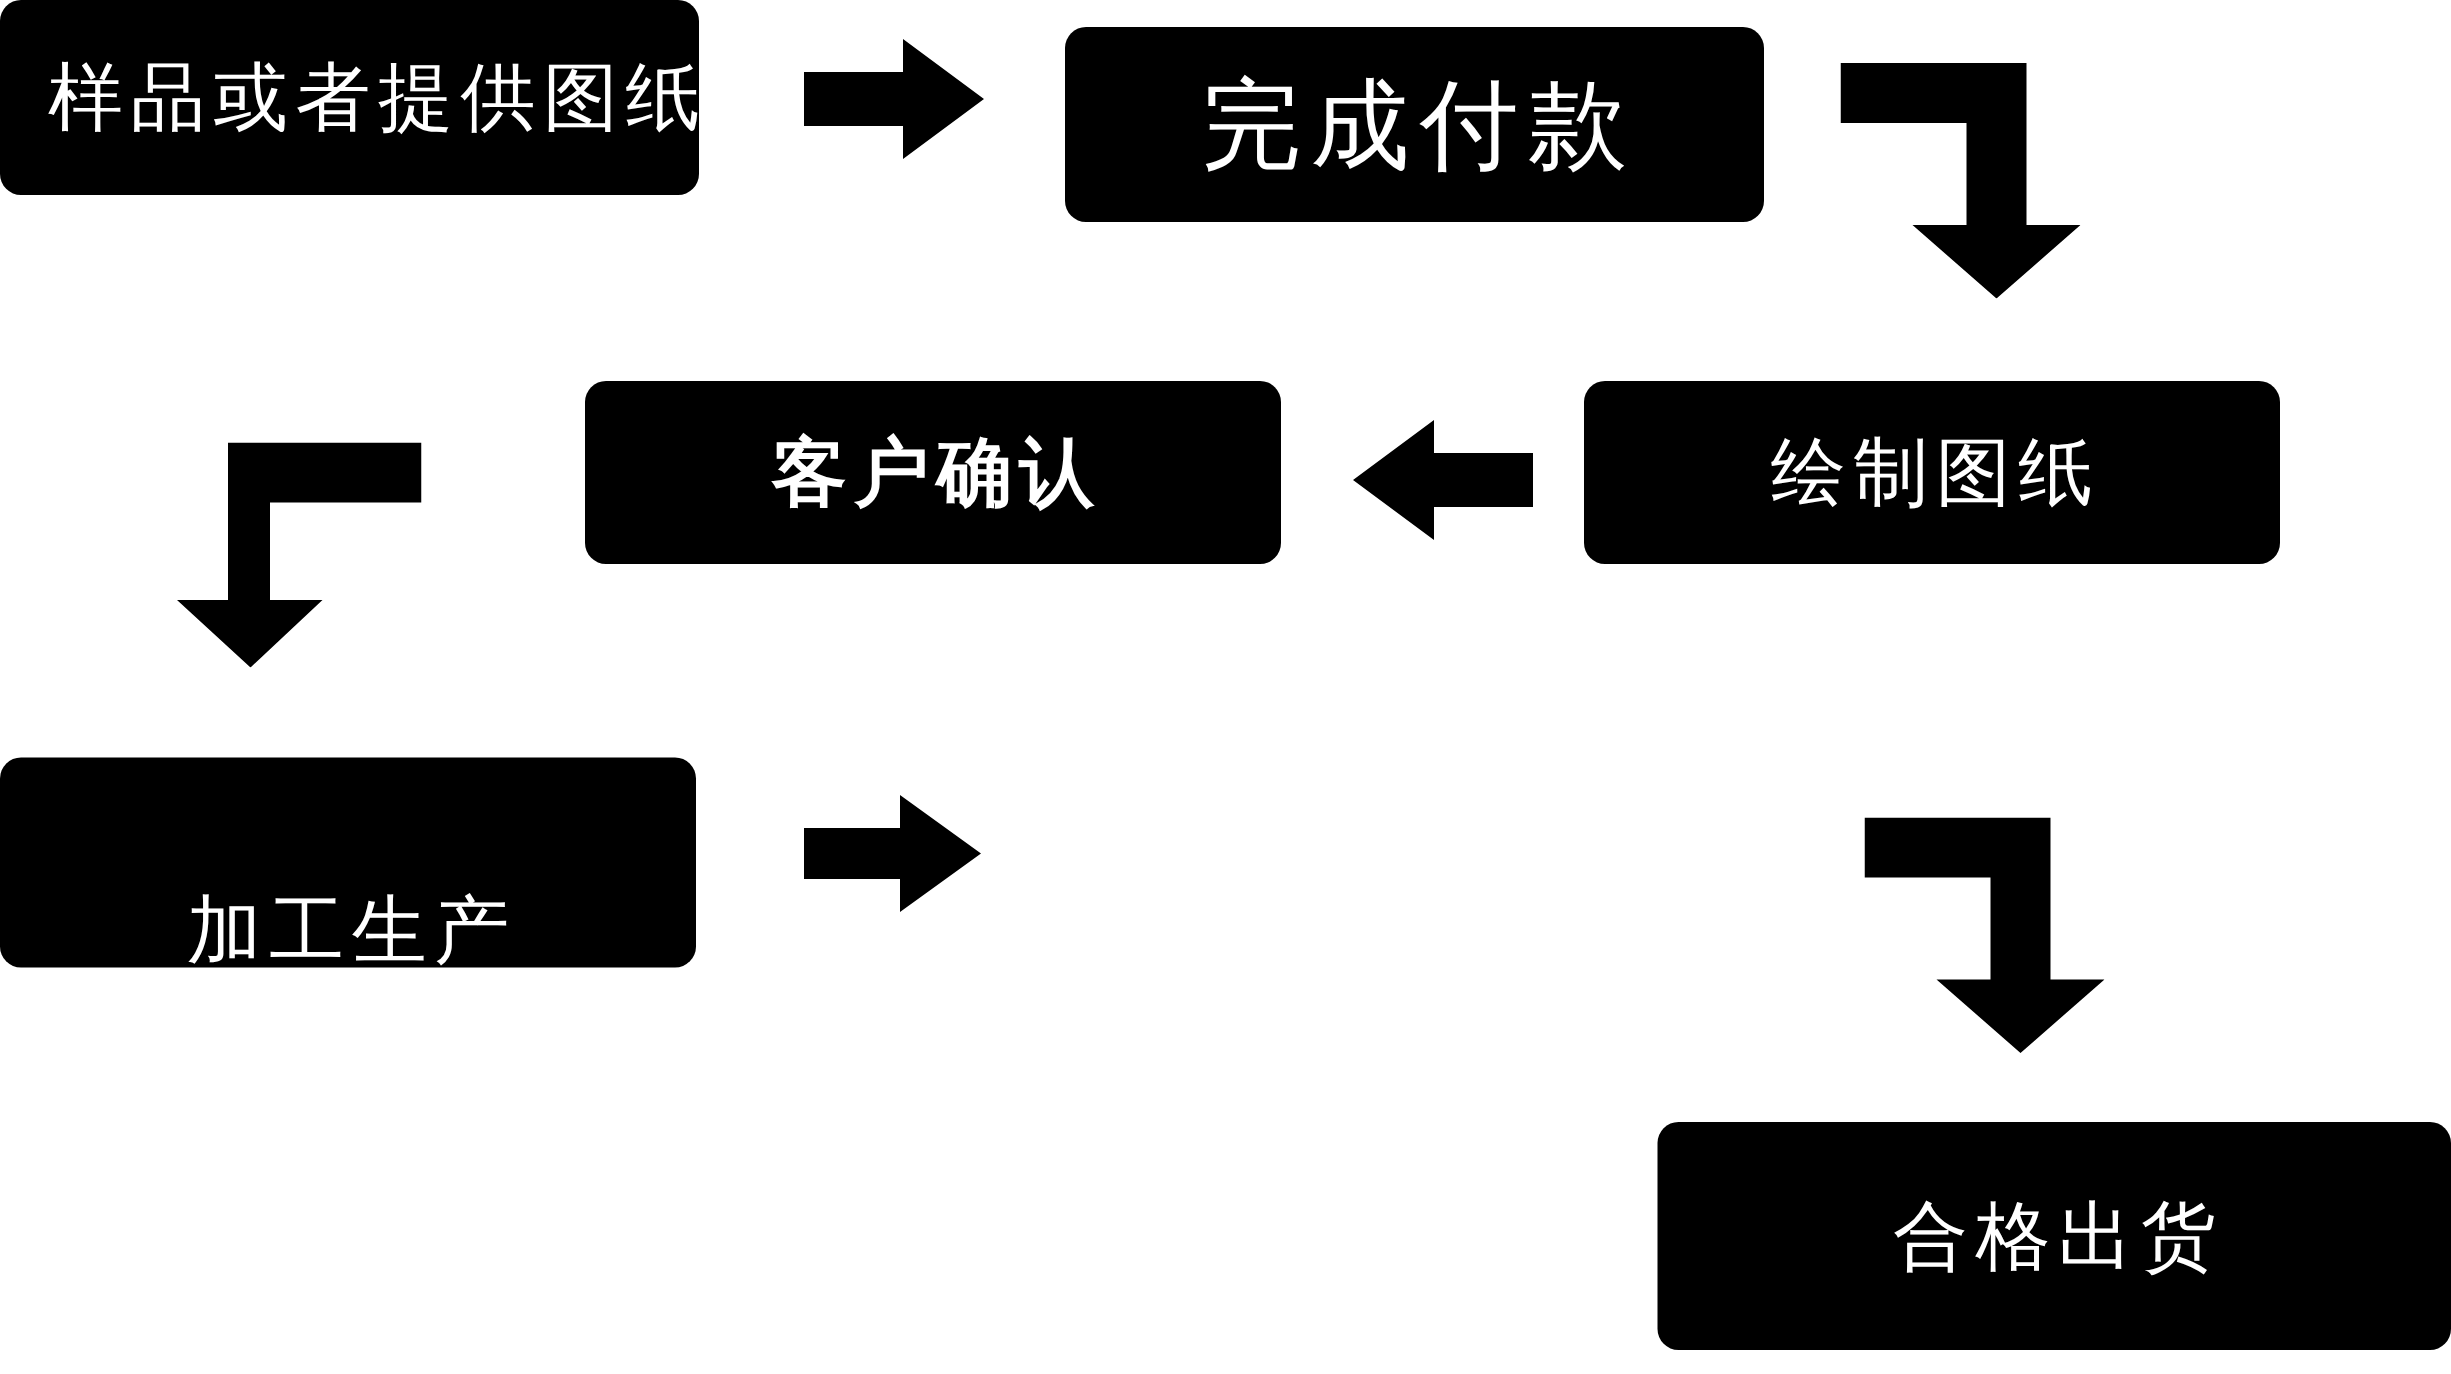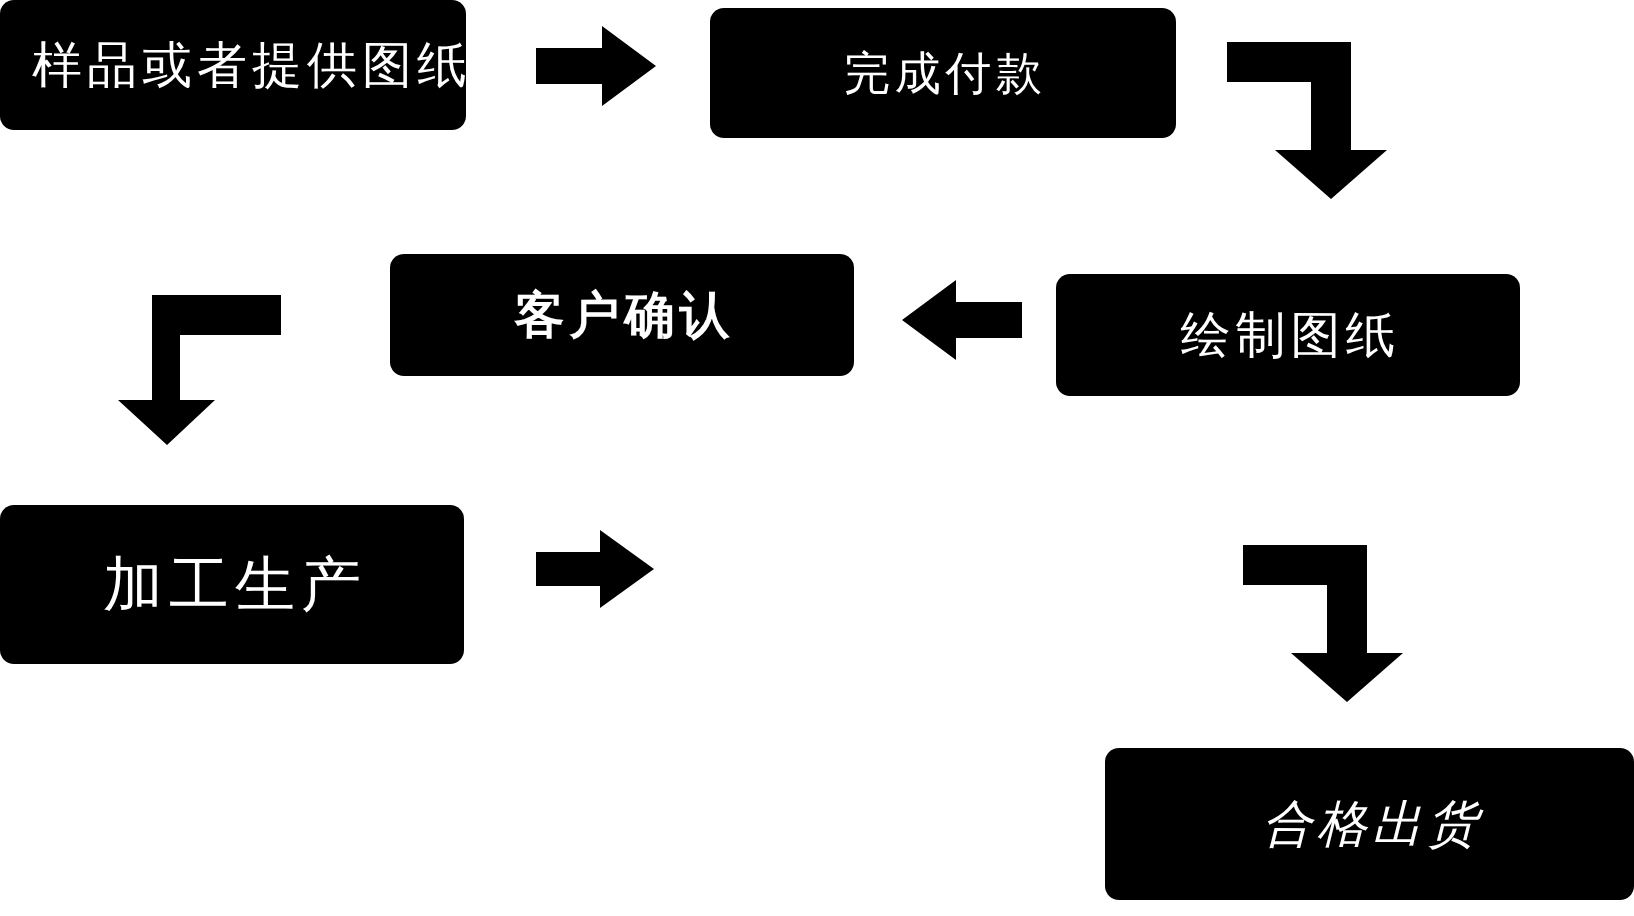--- a/index.html
+++ b/index.html
@@ -50,21 +50,21 @@
   <div class="node" style="left:0px; top:0px; width:466px; height:130px; font-size:50px;padding-left:33px;">
     <span>样品或者提供图纸</span>
   </div>
 
   <div class="arrow" style="left:536px; top:26px; width:120px; height:80px;">
     <svg viewBox="0 0 120 80" preserveAspectRatio="none">
       <path d="M0 22 L66 22 L66 0 L120 40 L66 80 L66 58 L0 58 Z"></path>
     </svg>
   </div>
 
-  <div class="node" style="left:710px; top:8px; width:466px; height:130px; font-size:46px;">
+  <div class="node" style="left:710px; top:18px; width:466px; height:130px; font-size:66px;">
     <span>完成付款</span>
   </div>
 
   <div class="arrow" style="left:1227px; top:42px; width:160px; height:157px;">
     <svg viewBox="0 0 160 157" preserveAspectRatio="none">
       <path d="M0 0 L124 0 L124 108 L160 108 L104 157 L48 108 L84 108 L84 40 L0 40 Z"></path>
     </svg>
   </div>
 
   <div class="arrow" style="left:118px; top:295px; width:163px; height:150px;">
@@ -76,38 +76,38 @@
   <div class="node" style="left:390px; top:254px; width:464px; height:122px; font-size:50px;font-weight:bold;">
     <span>客户确认</span>
   </div>
 
   <div class="arrow" style="left:902px; top:280px; width:120px; height:80px;">
     <svg viewBox="0 0 120 80" preserveAspectRatio="none">
       <path d="M120 22 L54 22 L54 0 L0 40 L54 80 L54 58 L120 58 Z"></path>
     </svg>
   </div>
 
-  <div class="node" style="left:1056px; top:254px; width:464px; height:122px; font-size:50px;margin-top:20px;">
+  <div class="node" style="left:1056px; top:254px; width:464px; height:122px; font-size:50px;">
     <span>绘制图纸</span>
   </div>
 
-  <div class="node" style="left:0px; top:505px; width:464px; height:159px; font-size:60px;">
+  <div class="node" style="left:0px; top:505px; width:464px; height:140px; font-size:50px;align-items:flex-end;">
     <span>加工生产</span>
   </div>
 
   <div class="arrow" style="left:536px; top:530px; width:118px; height:78px;">
     <svg viewBox="0 0 118 78" preserveAspectRatio="none">
       <path d="M0 22 L64 22 L64 0 L118 39 L64 78 L64 56 L0 56 Z"></path>
     </svg>
   </div>
 
 
   <div class="arrow" style="left:1243px; top:545px; width:160px; height:157px;">
     <svg viewBox="0 0 160 157" preserveAspectRatio="none">
       <path d="M0 0 L124 0 L124 108 L160 108 L104 157 L48 108 L84 108 L84 40 L0 40 Z"></path>
     </svg>
   </div>
 
-  <div class="node" style="left:1105px; top:748px; width:529px; height:152px; font-size:50px;font-style:italic;">
+  <div class="node" style="left:1105px; top:748px; width:529px; height:152px; font-size:50px;">
     <span>合格出货</span>
   </div>
 
 </div>
 
 </body></html>

